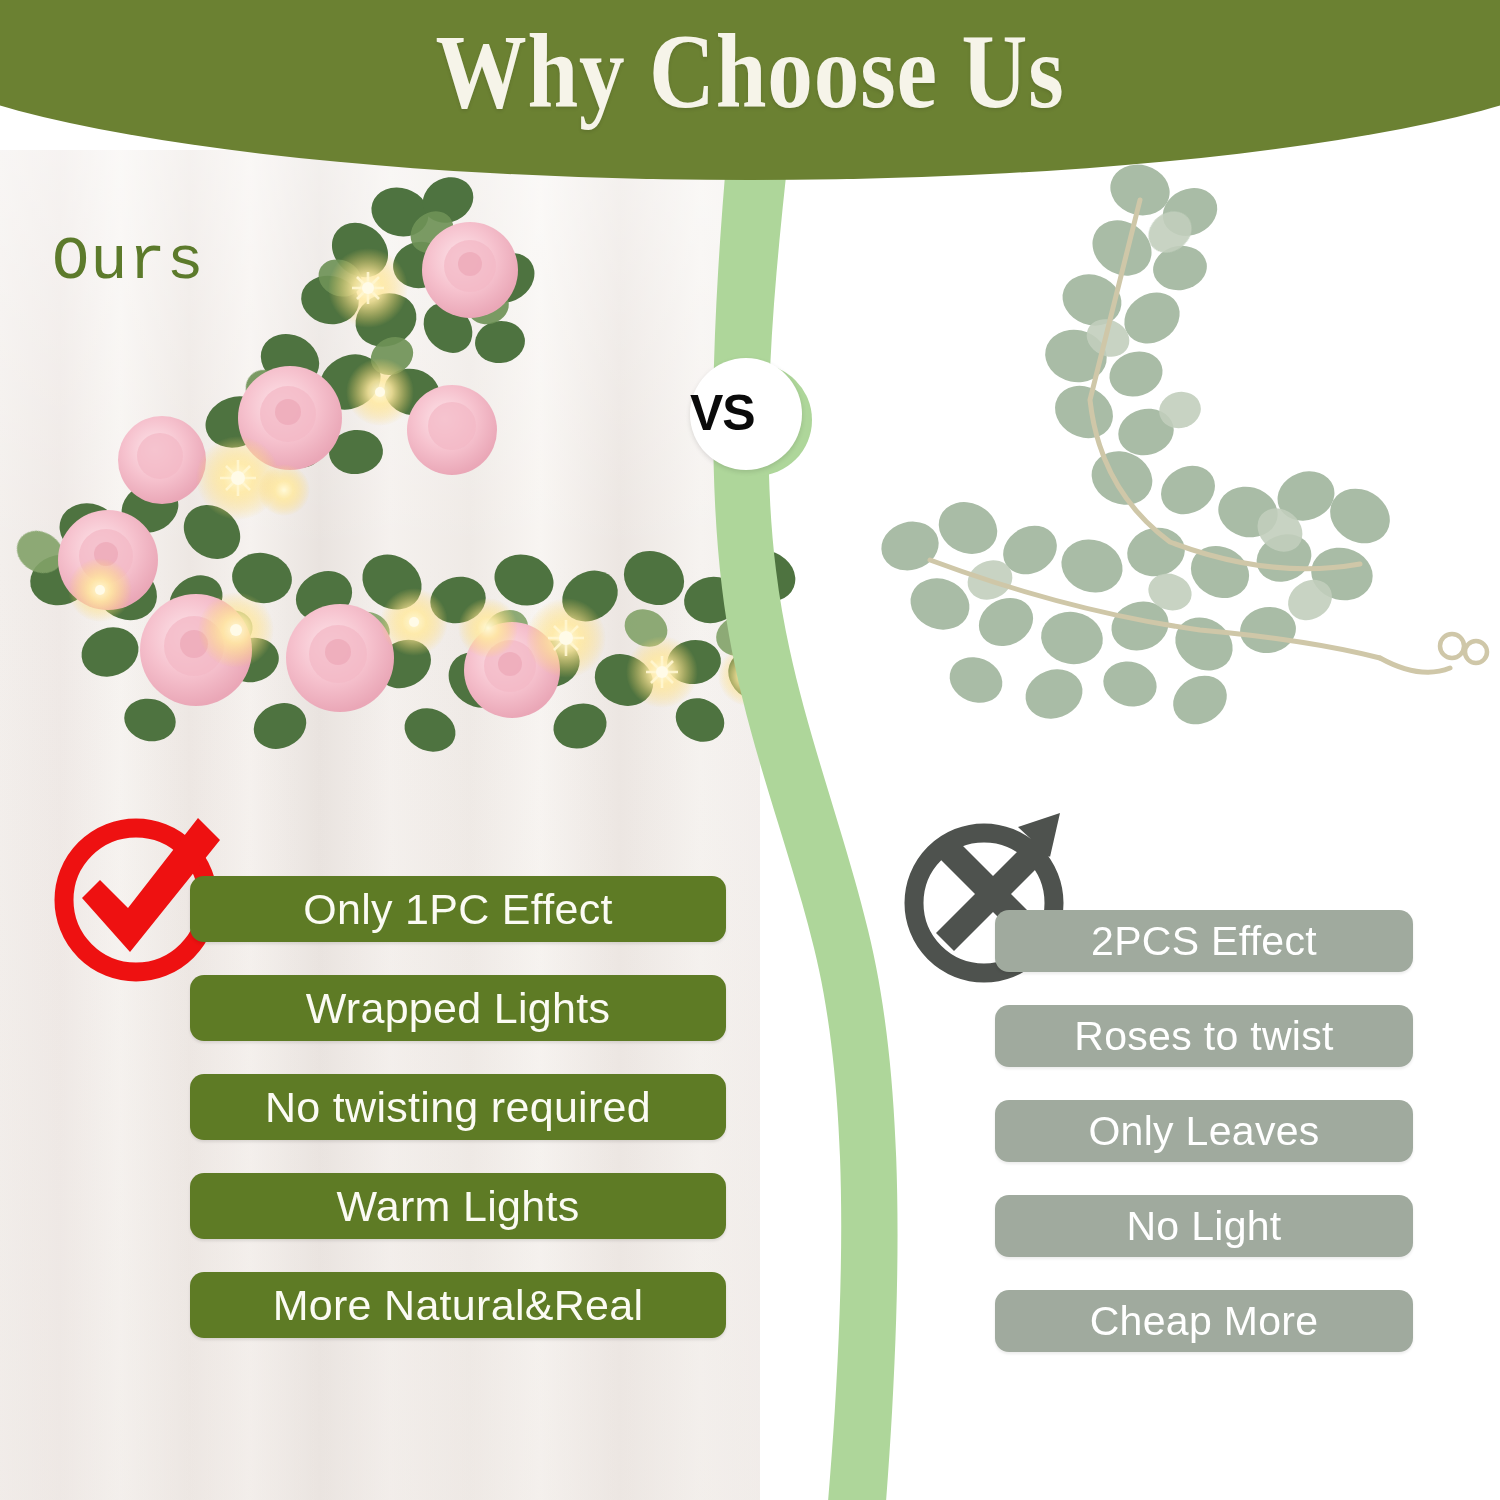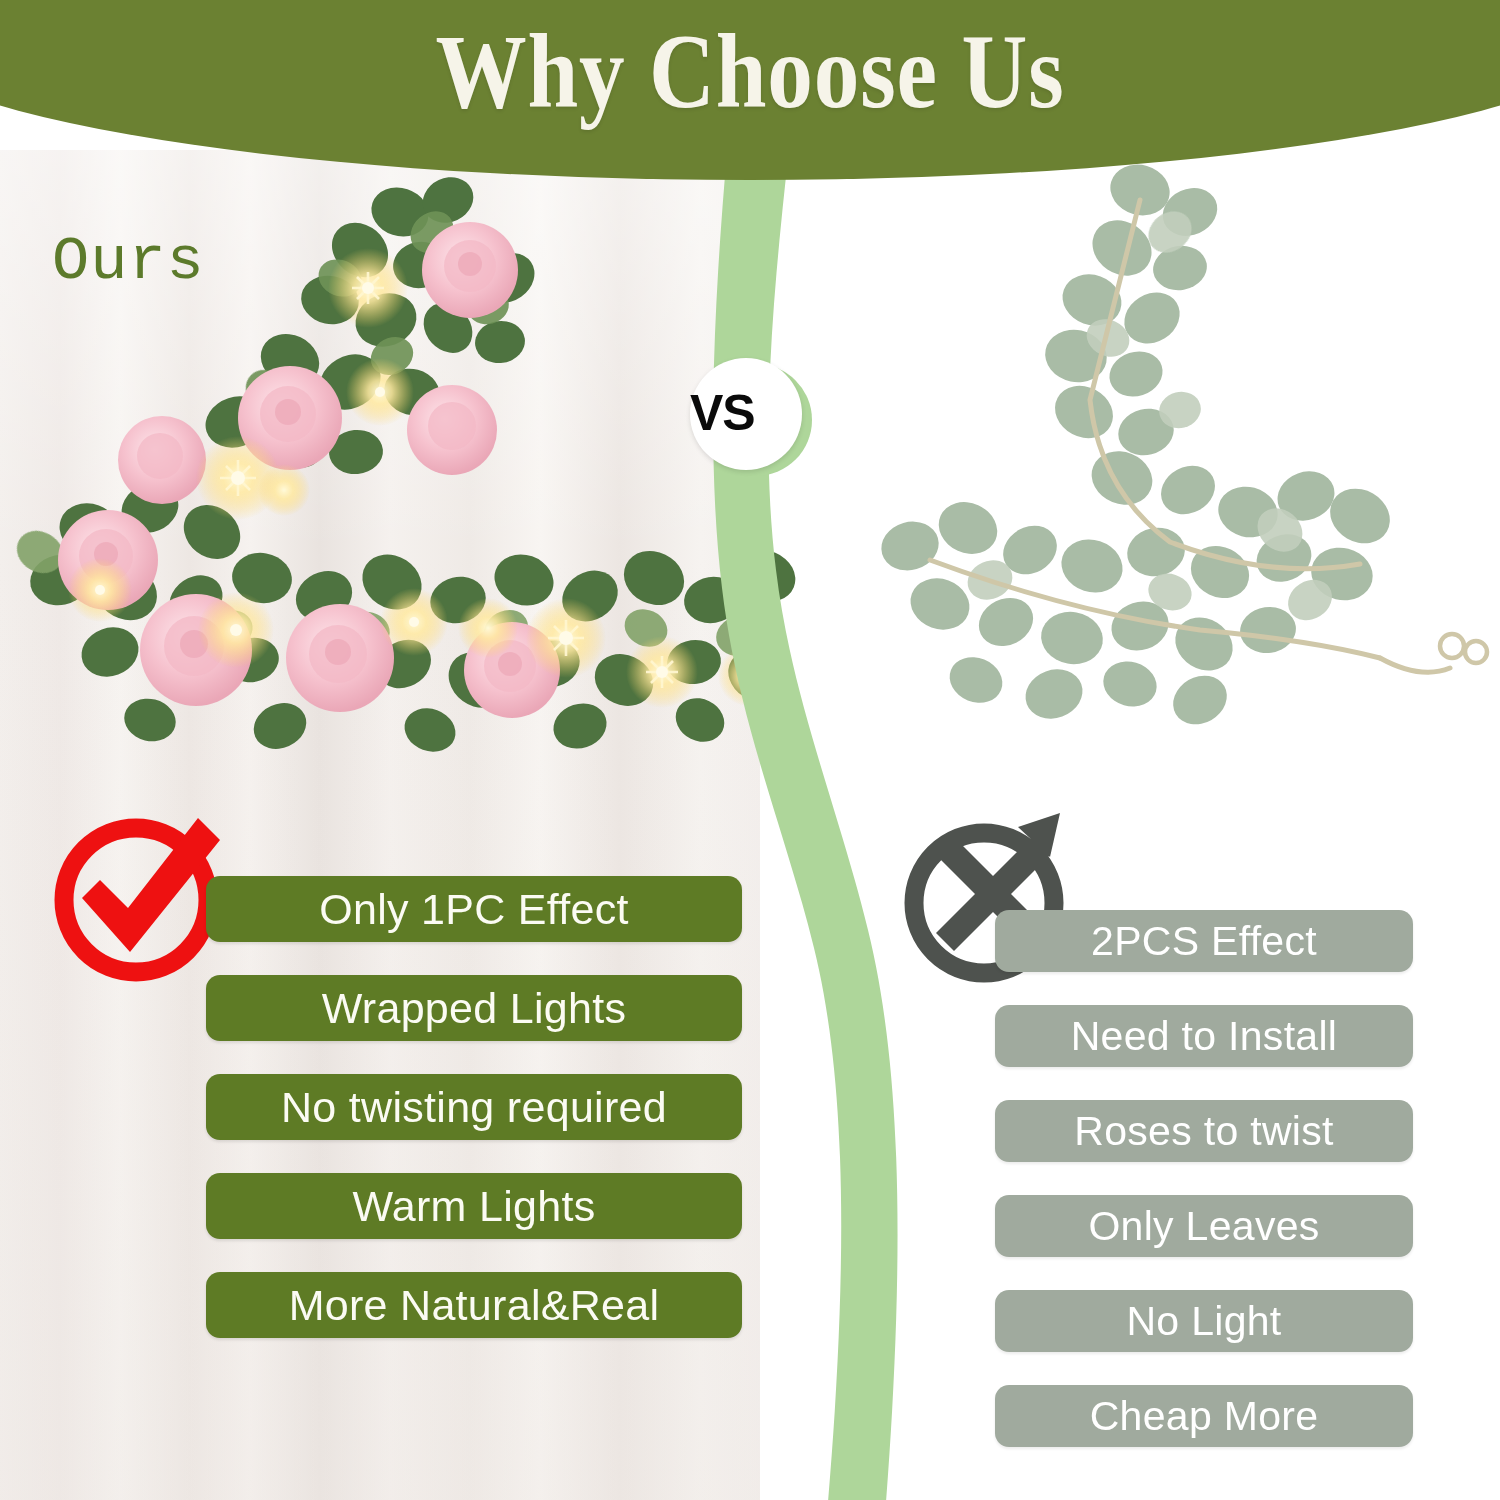--- a/index.html
+++ b/index.html
@@ -82,21 +82,21 @@
     letter-spacing:-1px; transform:translateY(-1px);
   }
 
   
   .mark { position:absolute; }
   .mark-check { left:48px;  top:800px; width:190px; height:190px; }
   .mark-cross { left:900px; top:805px; width:190px; height:190px; }
 
   
   .pill-list { position:absolute; display:flex; flex-direction:column; }
-  .list-left  { left:206px; top:876px;  width:536px; gap:33px; }
+  .list-left  { left:190px; top:876px;  width:536px; gap:33px; }
   .list-right { left:995px; top:910px;  width:418px; gap:33px; }
 
   .pill {
     height:66px;
     display:flex; align-items:center; justify-content:center;
     border-radius:14px;
     color:#FBFBF3;
     font-size:43px;
     letter-spacing:.3px;
     white-space:nowrap;
@@ -375,20 +375,19 @@
   <div class="pill-list list-left">
     <div class="pill pill-good">Only 1PC Effect</div>
     <div class="pill pill-good">Wrapped Lights</div>
     <div class="pill pill-good">No twisting required</div>
     <div class="pill pill-good">Warm Lights</div>
     <div class="pill pill-good">More Natural&amp;Real</div>
   </div>
 
   <div class="pill-list list-right">
     <div class="pill pill-bad">2PCS Effect</div>
-    <div class="pill pill-bad">Need to Install</div>
     <div class="pill pill-bad">Roses to twist</div>
     <div class="pill pill-bad">Only Leaves</div>
     <div class="pill pill-bad">No Light</div>
     <div class="pill pill-bad">Cheap More</div>
   </div>
 
 </div>
 
 </body></html>

